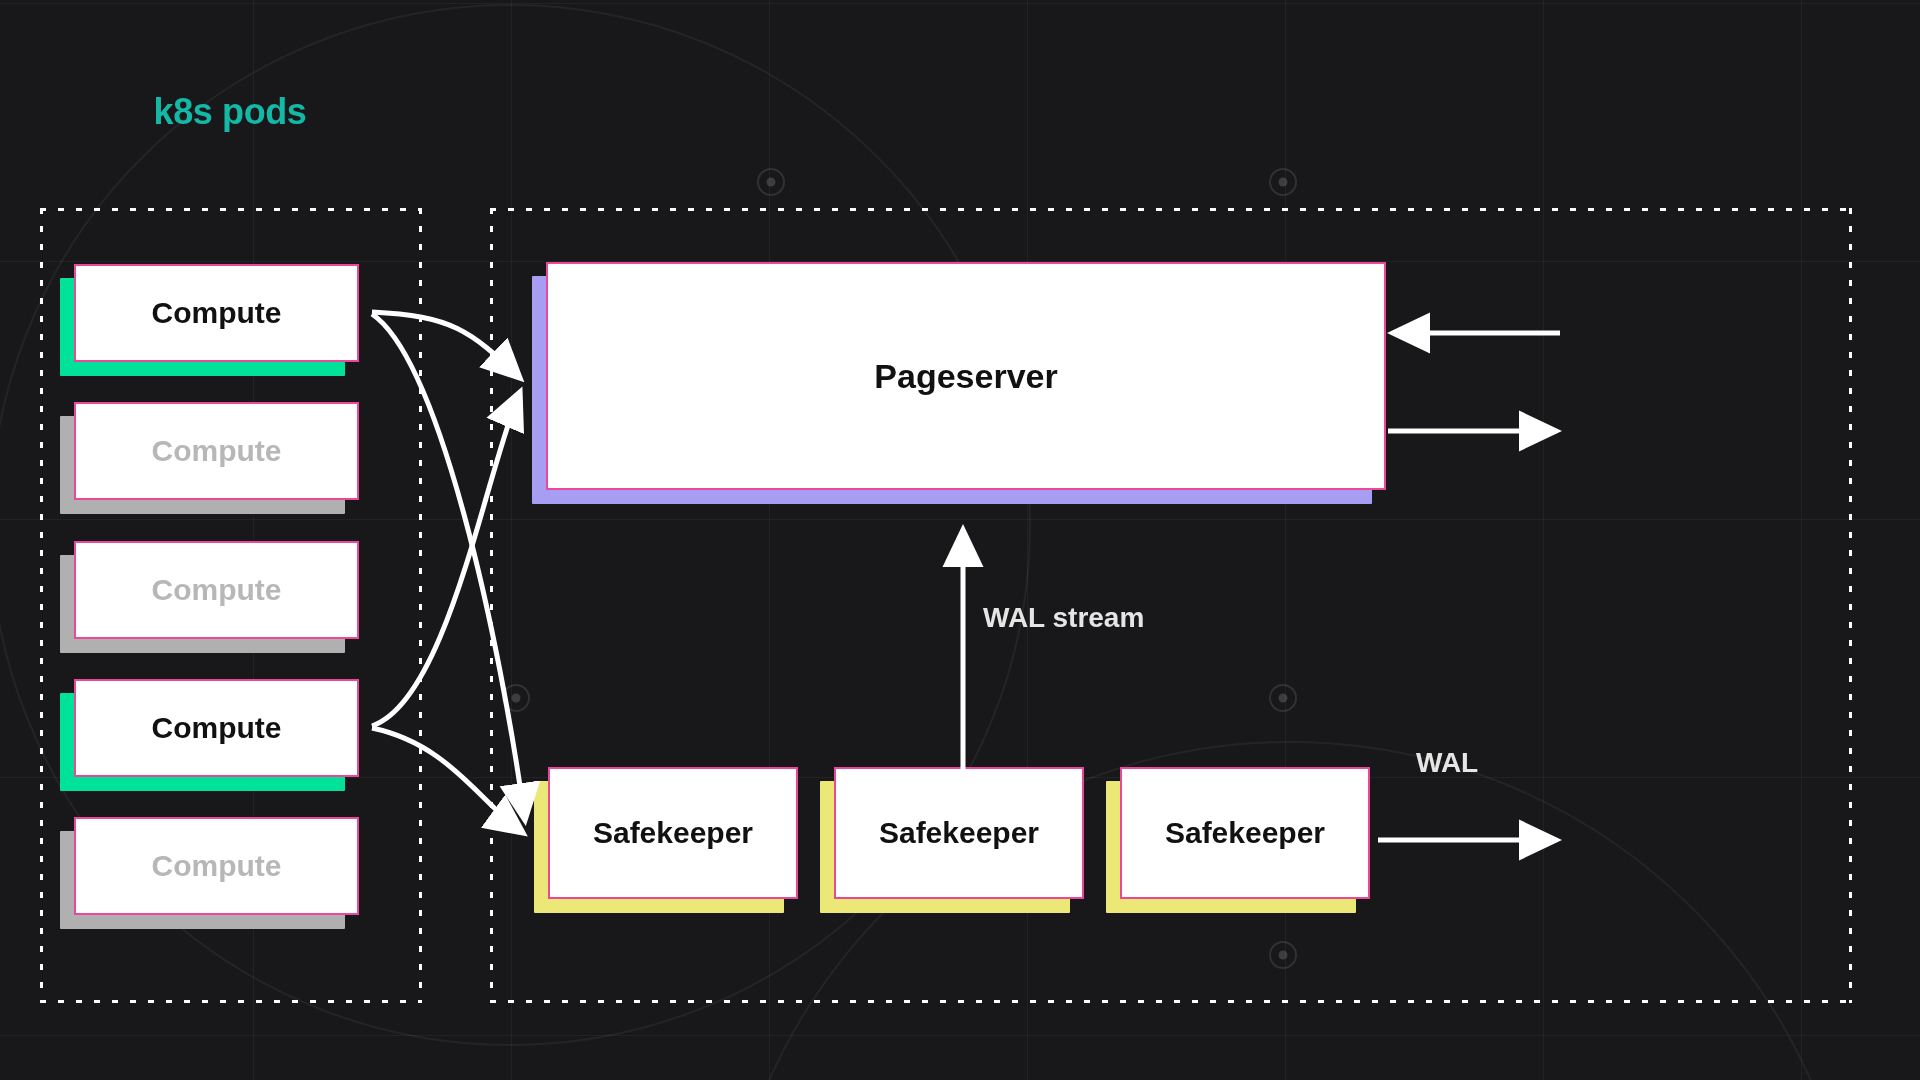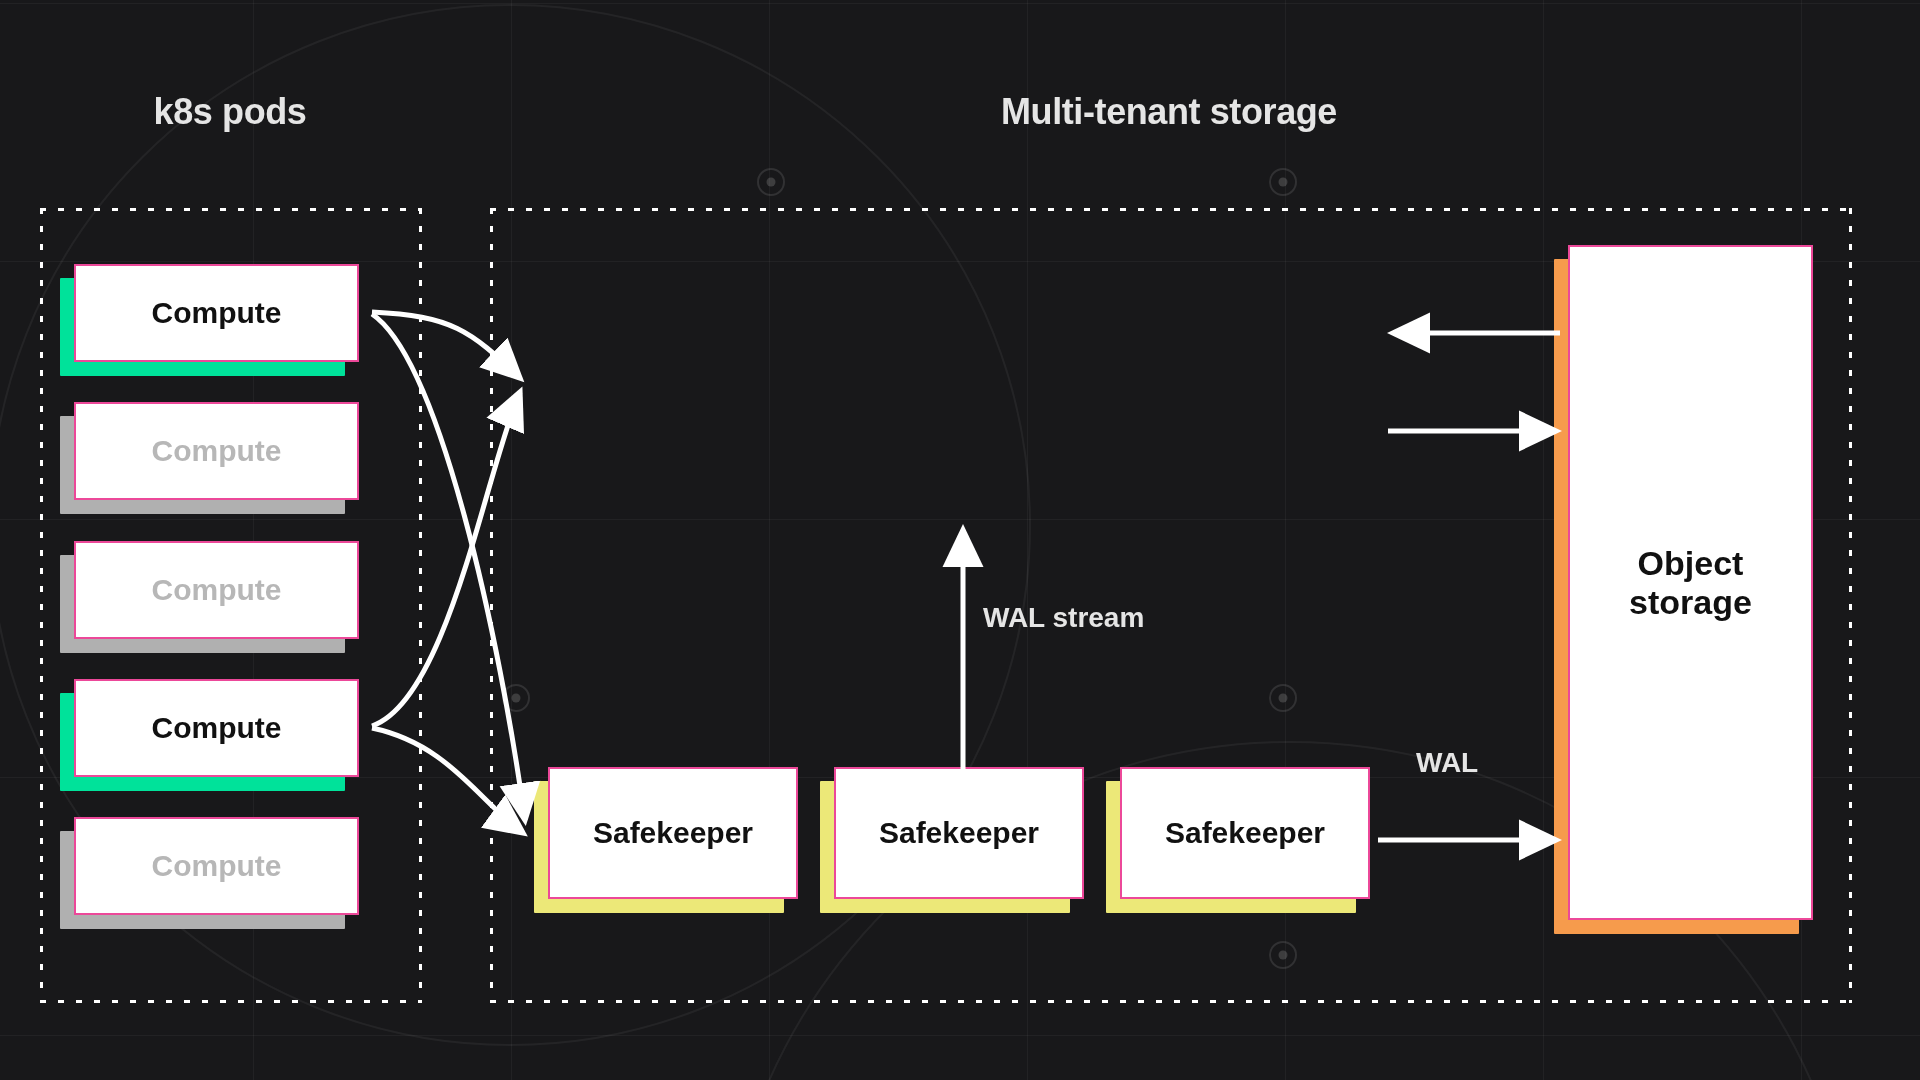--- a/index.html
+++ b/index.html
@@ -41,21 +41,21 @@
     box-sizing: border-box;
     background:
       repeating-linear-gradient(to right,  #fff 0 6px, transparent 6px 18px) top left / 100% 3px no-repeat,
       repeating-linear-gradient(to right,  #fff 0 6px, transparent 6px 18px) bottom left / 100% 3px no-repeat,
       repeating-linear-gradient(to bottom, #fff 0 6px, transparent 6px 18px) top left / 3px 100% no-repeat,
       repeating-linear-gradient(to bottom, #fff 0 6px, transparent 6px 18px) top right / 3px 100% no-repeat;
   }
 
   .group-title {
     position: absolute;
-    color: #e5e5e5;
+    color: #14b8a6;
     font-size: 36px;
     font-weight: 700;
     letter-spacing: -0.4px;
     white-space: nowrap;
     transform: translateX(-50%);
   }
 
   
   .node {
     position: absolute;
@@ -141,21 +141,20 @@
         <circle r="13" fill="none" stroke="rgba(255,255,255,0.11)" stroke-width="2"></circle>
         <circle r="4.5" fill="rgba(255,255,255,0.16)"></circle>
       </g>
     </g>
   </svg>
 
   <div class="group-frame" id="group-frame-k8s-pods" style="left: 40px; top: 208px; width: 382px; height: 795px;"></div>
   <div class="group-title" id="group-title-k8s-pods" style="left: 230px; top: 91px;">k8s pods</div>
 
   <div class="group-frame" id="group-frame-multi-tenant-storage" style="left: 490px; top: 208px; width: 1362px; height: 795px;"></div>
-  <div class="group-title" id="group-title-multi-tenant-storage" style="left: 1169px; top: 91px;">Multi-tenant storage</div>
 
   <div class="node compute" id="node-compute-1" style="left: 60px; top: 264px; width: 299px; height: 112px;">
     <div class="shadow" style="left: 0px; top: 14px; width: 285px; height: 98px; background: rgb(0, 226, 154);"></div>
     <div class="face" style="left: 14px; top: 0px; width: 285px; height: 98px;">Compute</div>
   </div>
   <div class="node compute inactive" id="node-compute-2" style="left: 60px; top: 402px; width: 299px; height: 112px;">
     <div class="shadow" style="left: 0px; top: 14px; width: 285px; height: 98px; background: rgb(176, 176, 176);"></div>
     <div class="face" style="left: 14px; top: 0px; width: 285px; height: 98px;">Compute</div>
   </div>
   <div class="node compute inactive" id="node-compute-3" style="left: 60px; top: 541px; width: 299px; height: 112px;">
@@ -164,43 +163,38 @@
   </div>
   <div class="node compute" id="node-compute-4" style="left: 60px; top: 679px; width: 299px; height: 112px;">
     <div class="shadow" style="left: 0px; top: 14px; width: 285px; height: 98px; background: rgb(0, 226, 154);"></div>
     <div class="face" style="left: 14px; top: 0px; width: 285px; height: 98px;">Compute</div>
   </div>
   <div class="node compute inactive" id="node-compute-5" style="left: 60px; top: 817px; width: 299px; height: 112px;">
     <div class="shadow" style="left: 0px; top: 14px; width: 285px; height: 98px; background: rgb(176, 176, 176);"></div>
     <div class="face" style="left: 14px; top: 0px; width: 285px; height: 98px;">Compute</div>
   </div>
 
+  <div class="node" id="node-pageserver" style="left: 532px; top: 262px; width: 854px; height: 242px;">
+    <div class="shadow" style="left: 0px; top: 14px; width: 840px; height: 228px; background: rgb(167, 157, 242);"></div>
+    <div class="face" style="left: 14px; top: 0px; width: 840px; height: 228px;">Pageserver</div>
+  </div>
 
   <div class="node safekeeper" id="node-safekeeper-1" style="left: 534px; top: 767px; width: 264px; height: 146px;">
     <div class="shadow" style="left: 0px; top: 14px; width: 250px; height: 132px; background: rgb(236, 232, 120);"></div>
     <div class="face" style="left: 14px; top: 0px; width: 250px; height: 132px;">Safekeeper</div>
   </div>
   <div class="node safekeeper" id="node-safekeeper-2" style="left: 820px; top: 767px; width: 264px; height: 146px;">
     <div class="shadow" style="left: 0px; top: 14px; width: 250px; height: 132px; background: rgb(236, 232, 120);"></div>
     <div class="face" style="left: 14px; top: 0px; width: 250px; height: 132px;">Safekeeper</div>
   </div>
   <div class="node safekeeper" id="node-safekeeper-3" style="left: 1106px; top: 767px; width: 264px; height: 146px;">
     <div class="shadow" style="left: 0px; top: 14px; width: 250px; height: 132px; background: rgb(236, 232, 120);"></div>
     <div class="face" style="left: 14px; top: 0px; width: 250px; height: 132px;">Safekeeper</div>
   </div>
 
-  <div class="node" id="node-object-storage" style="left: 1554px; top: 245px; width: 259px; height: 689px;">
-    <div class="shadow" style="left: 0px; top: 14px; width: 245px; height: 675px; background: rgb(246, 155, 76);"></div>
-    <div class="face" style="left: 14px; top: 0px; width: 245px; height: 675px;">
-      <span>
-        <span>Object</span><br>
-        <span>storage</span>
-      </span>
-    </div>
-  </div>
 
   <svg id="edges" width="1920" height="1080" viewBox="0 0 1920 1080">
     <defs>
       <marker id="arrowhead" markerWidth="9" markerHeight="9" refX="7.4" refY="4.5" orient="auto" markerUnits="strokeWidth">
         <path d="M0,0.4 L8.6,4.5 L0,8.6 z" fill="#ffffff"></path>
       </marker>
     </defs>
     <g fill="none" stroke="#ffffff" stroke-width="5" marker-end="url(#arrowhead)">
       <path d="M372,312 C 452,316 470,330 520,378"></path>
       <path d="M372,314 C 440,360 500,640 525,820"></path>

